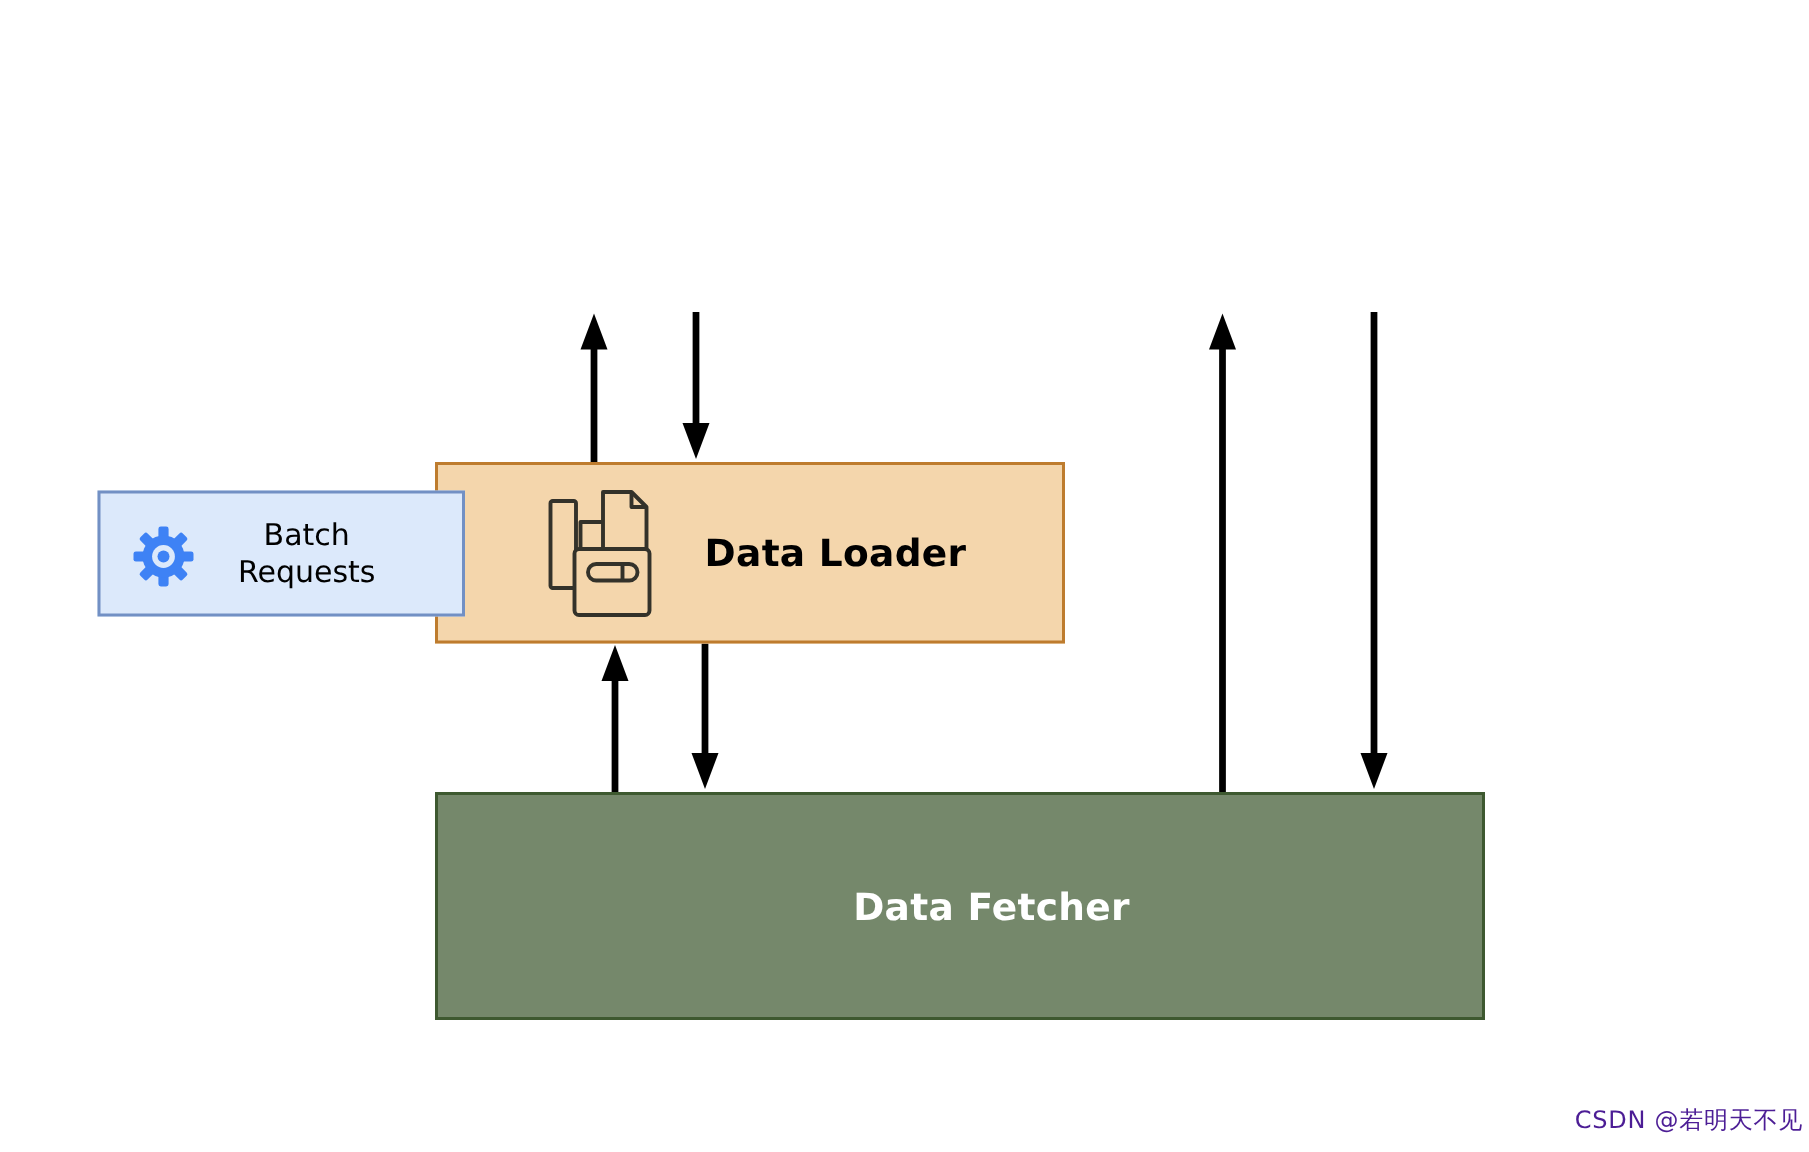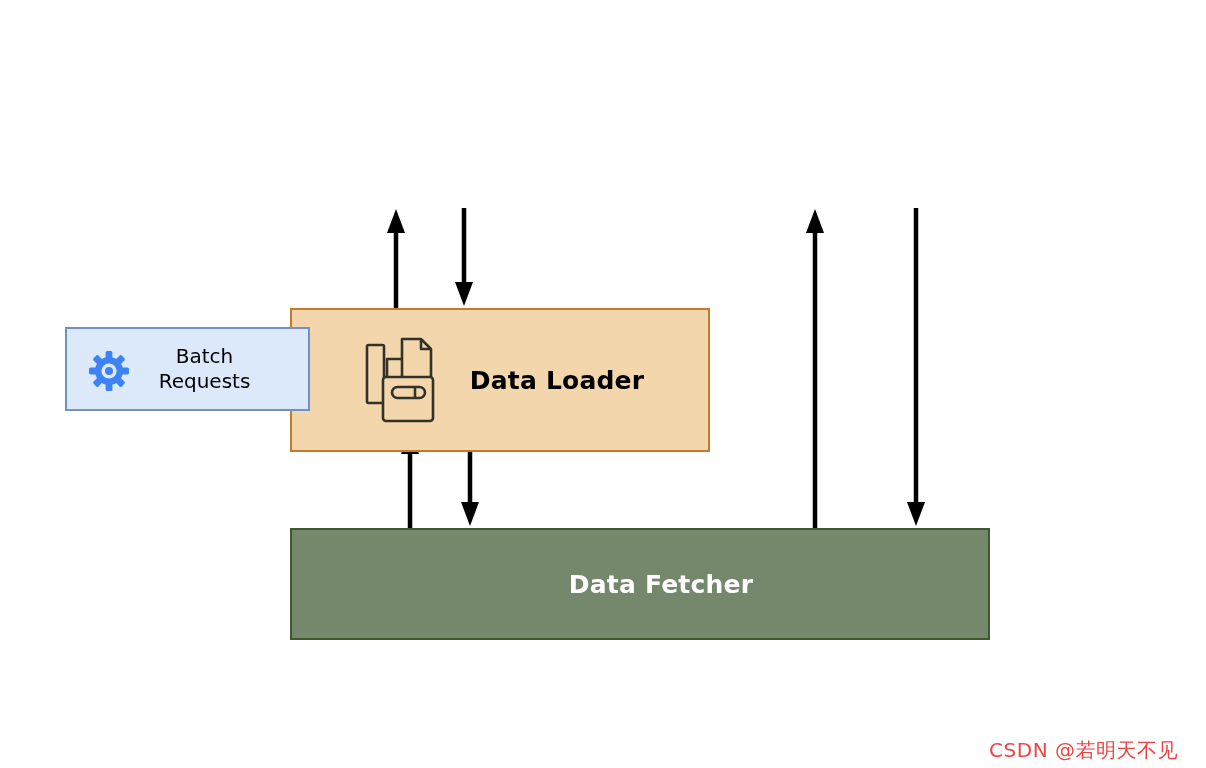--- a/index.html
+++ b/index.html
@@ -16,42 +16,42 @@
     box-sizing:border-box;
     display:flex;align-items:center;justify-content:center;
   }
   .node .lbl{font-weight:bold;font-size:25px;letter-spacing:0.2px;}
   .node-source{
     left:290px;top:88px;width:700px;height:120px;
     background:#66747F;border:2px solid #28323C;color:#ffffff;
   }
   .node-source .icon-abs{position:absolute;left:186px;top:31px;}
   .node-loader{
-    left:290px;top:308px;width:420px;height:144px;
+    left:290px;top:308px;width:420px;height:121px;
     background:#F4D6AC;border:2px solid #BE7C2E;color:#000000;
     gap:34px;z-index:1;
   }
   .node-fetcher{
-    left:290px;top:528px;width:700px;height:112px;
+    left:290px;top:528px;width:700px;height:152px;
     background:#75886B;border:2px solid #3E5930;color:#ffffff;padding-left:42px;
   }
   .node-batch{
     left:65px;top:327px;width:245px;height:84px;
     background:#DCE9FB;border:2px solid #7290C4;color:#000000;
     z-index:2;
   }
   .node-batch .lbl-batch{
     font-weight:normal;font-size:20px;line-height:1.25;
     text-align:center;white-space:pre-line;margin-left:34px;
   }
   .node-batch .icon-abs{position:absolute;left:21px;top:21px;}
   .icon{display:inline-flex;line-height:0;}
   .watermark{
-    position:absolute;right:28px;top:737px;
-    font-size:20px;color:#ef4444;letter-spacing:0.5px;
+    position:absolute;right:4px;top:737px;
+    font-size:16px;color:#4c1d95;letter-spacing:0.5px;
   }
 </style>
 </head>
 <body>
 
 <div class="canvas">
 
   <svg class="arrows" viewBox="0 0 1206 768">
     <g stroke="#000" fill="#000">
       <line x1="396" y1="308" x2="396" y2="231" stroke-width="4.5"></line>

